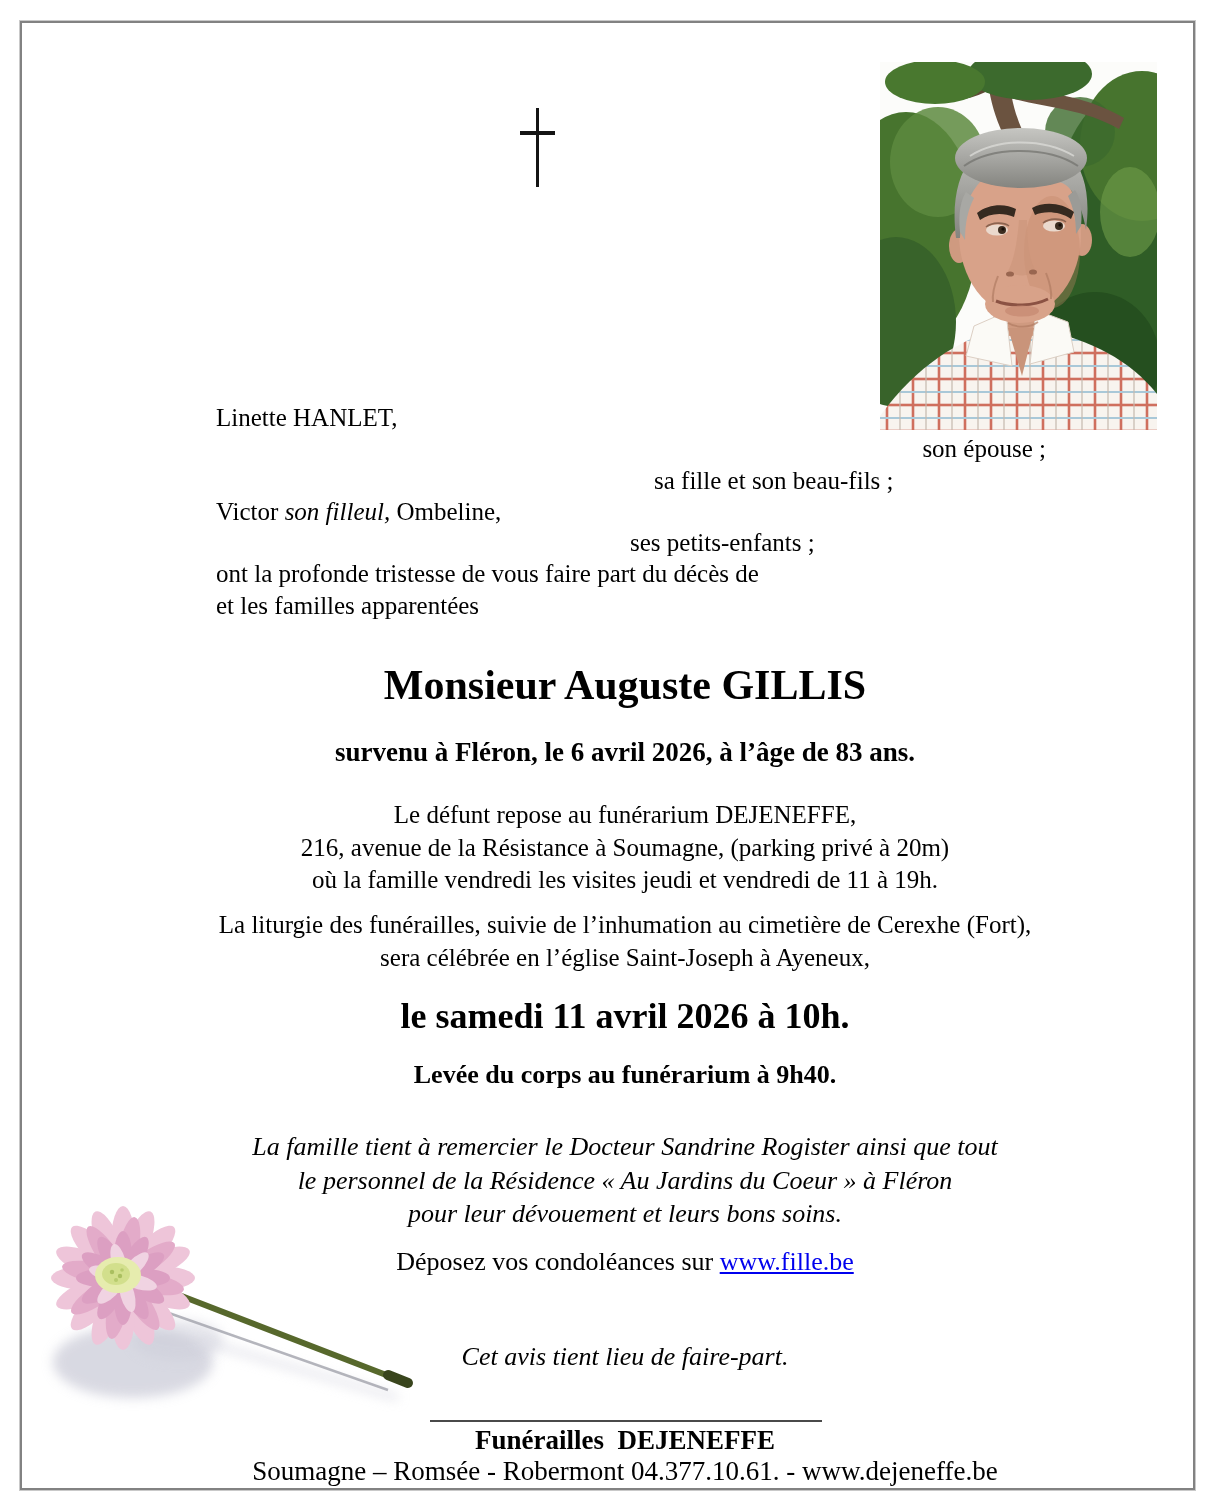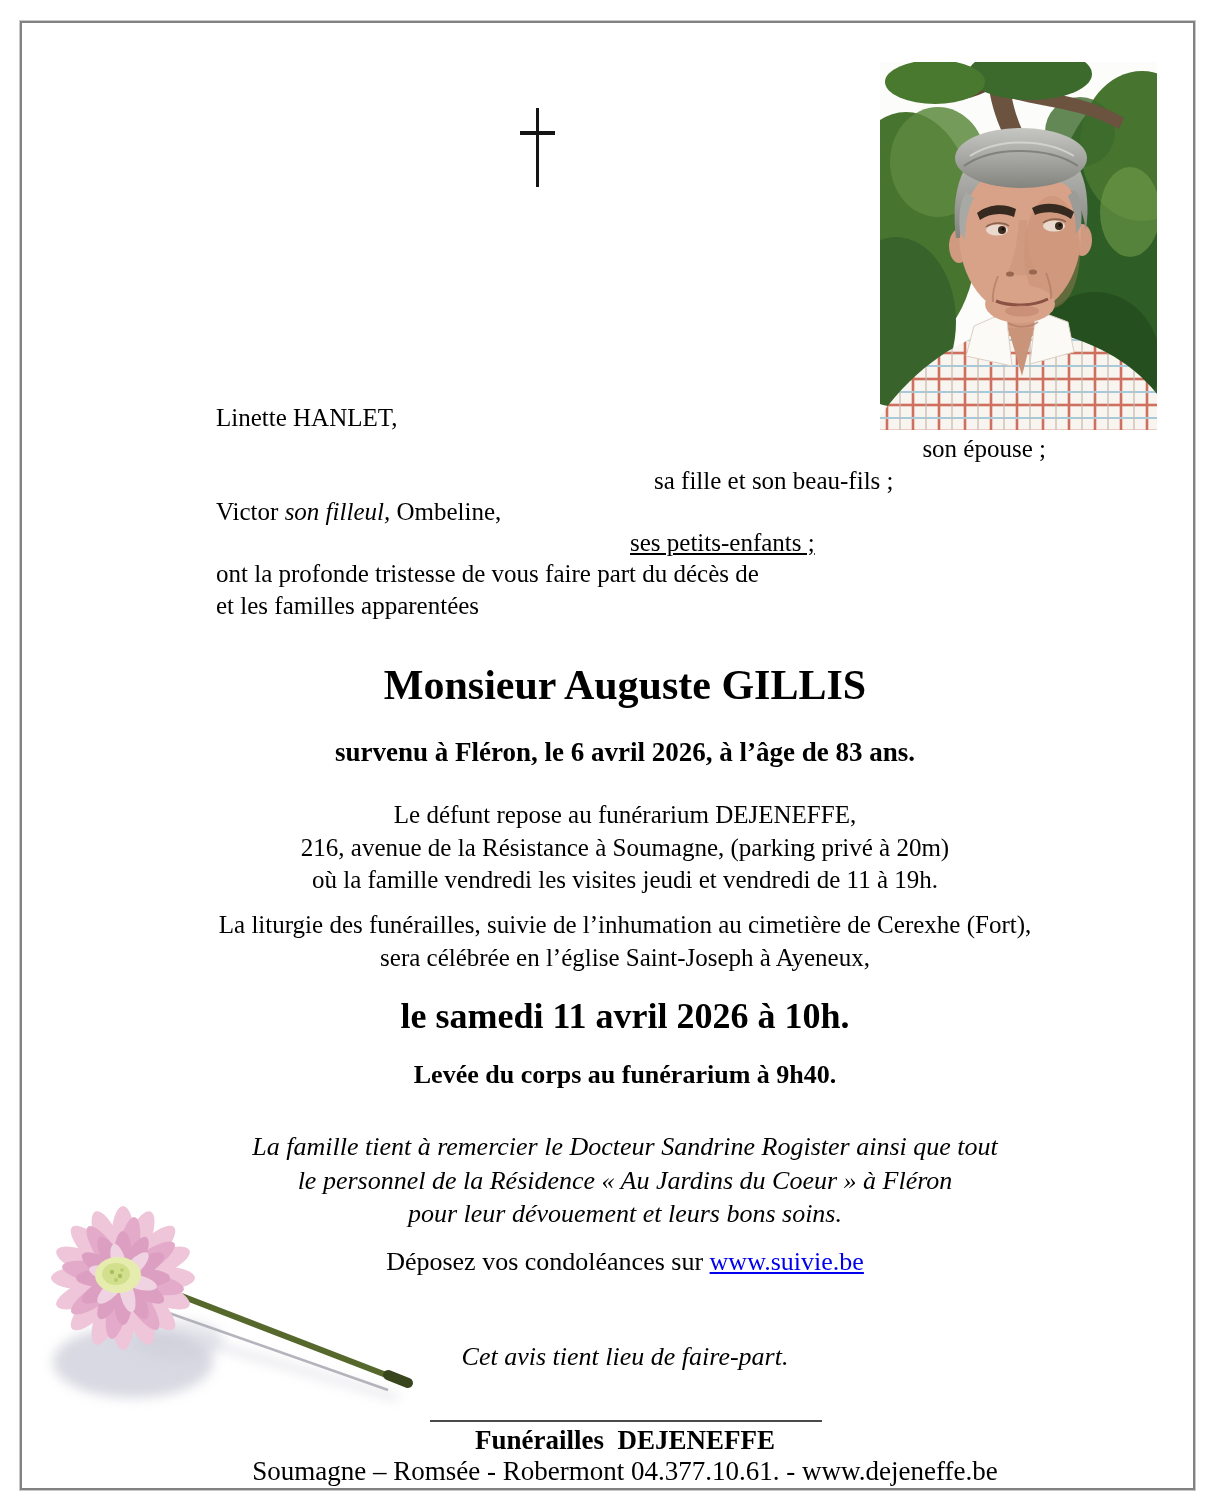--- a/index.html
+++ b/index.html
@@ -20,21 +20,21 @@
   .portrait svg { display:block; }
   
   .flower { position:absolute; left:28px; top:1190px; width:400px; height:250px; }
   
   .names {
     position:absolute; left:184px; top:402px; width:830px;
     font-size:25px; line-height:31.3px; white-space:nowrap;margin-left:32px;
   }
   .ind1 { margin-left:412px;text-align:right; }
   .ind2 { margin-left:438px; }
-  .ind3 { margin-left:414px;text-decoration:underline; }
+  .ind3 { margin-left:414px; }
   .center { position:absolute; left:30px; width:1190px; text-align:center; }
   .t-name    { top:660px;  font-size:42px; font-weight:bold; line-height:50px; }
   .t-surv    { top:737px;  font-size:27px; font-weight:bold; }
   .t-repose  { top:799px;  font-size:25px; line-height:32.5px; }
   .t-liturgy { top:909px;  font-size:25px; line-height:32.5px; }
   .t-date    { top:995px;  font-size:36px; font-weight:bold; }
   .t-levee   { top:1060px; font-size:26px; font-weight:bold; }
   .t-thanks  { top:1130px; font-size:26px; font-style:italic; line-height:33.5px; }
   .t-condol  { top:1247px; font-size:26px; }
   .t-notice  { top:1342px; font-size:26px; font-style:italic; }
@@ -164,21 +164,21 @@
 <div class="center t-date">le samedi 11 avril 2026 à 10h.</div>
 <div class="center t-levee">Levée du corps au funérarium à 9h40.</div>
 
 <div class="center t-thanks">
   <div>La famille tient à remercier le Docteur Sandrine Rogister ainsi que tout</div>
   <div>le personnel de la Résidence « Au Jardins du Coeur » à Fléron</div>
   <div>pour leur dévouement et leurs bons soins.</div>
 </div>
 
 <div class="center t-condol">
-  <span>Déposez vos condoléances sur </span><a class="weblink">www.suivie.be</a>
+  <span>Déposez vos condoléances sur </span><a class="weblink">www.fille.be</a>
 </div>
 
 <div class="center t-notice">Cet avis tient lieu de faire-part.</div>
 
 <div class="divider"></div>
 <div class="center t-footer1">Funérailles  DEJENEFFE</div>
 <div class="center t-footer2">Soumagne – Romsée - Robermont 04.377.10.61.  - www.dejeneffe.be</div>
 
 <div class="flower">
   <svg width="400" height="250" viewBox="0 0 400 250" xmlns="http://www.w3.org/2000/svg">

